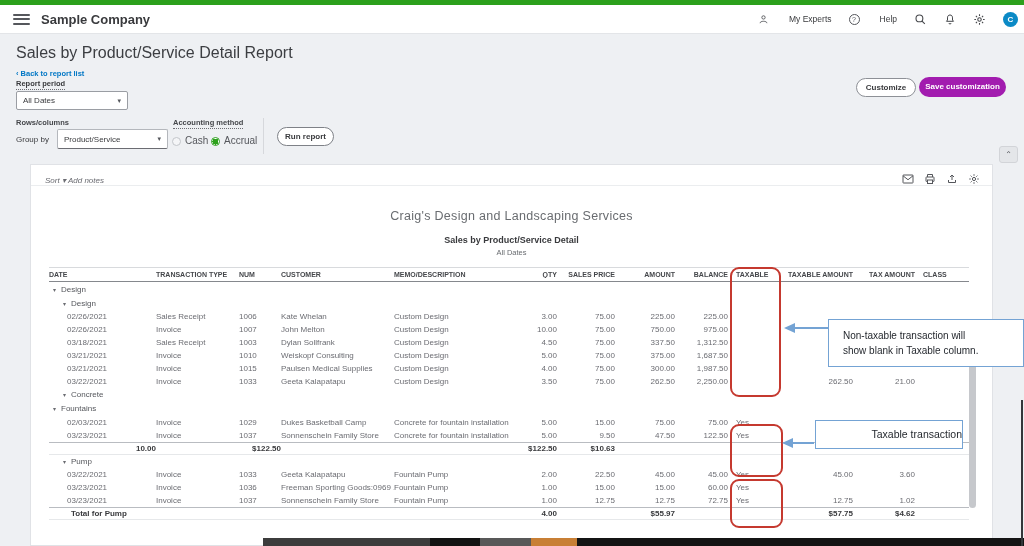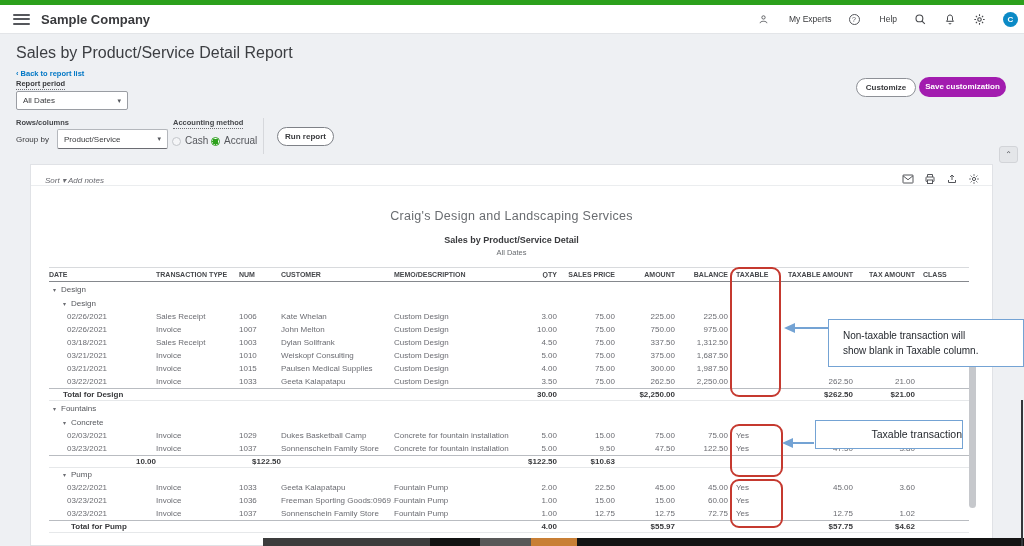--- a/index.html
+++ b/index.html
@@ -323,38 +323,27 @@
             <div class="c">Custom Design</div>
             <div class="c r">3.50</div>
             <div class="c r">75.00</div>
             <div class="c r">262.50</div>
             <div class="c r">2,250.00</div>
             <div class="c pl"></div>
             <div class="c r">262.50</div>
             <div class="c r">21.00</div>
             <div class="c pl"></div>
           </div>
-          <div class="trow total lvl1">
-            <div class="c lbl">Total for Design</div>
-            <div class="c r">30.00</div>
-            <div class="c r"></div>
-            <div class="c r">$2,250.00</div>
-            <div class="c r"></div>
-            <div class="c pl"></div>
-            <div class="c r">$262.50</div>
-            <div class="c r">$21.00</div>
-            <div class="c pl"></div>
+          <div class="grp lvl2">
+            <span class="tri">▾</span>
+            <span>Concrete</span>
           </div>
           <div class="grp lvl1">
             <span class="tri">▾</span>
             <span>Fountains</span>
-          </div>
-          <div class="grp lvl2">
-            <span class="tri">▾</span>
-            <span>Concrete</span>
           </div>
           <div class="trow data">
             <div class="c">02/03/2021</div>
             <div class="c">Invoice</div>
             <div class="c">1029</div>
             <div class="c">Dukes Basketball Camp</div>
             <div class="c">Concrete for fountain installation</div>
             <div class="c r">5.00</div>
             <div class="c r">15.00</div>
             <div class="c r">75.00</div>

